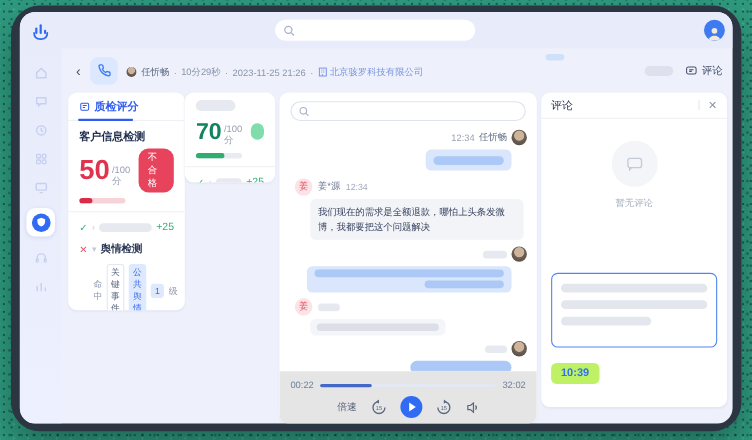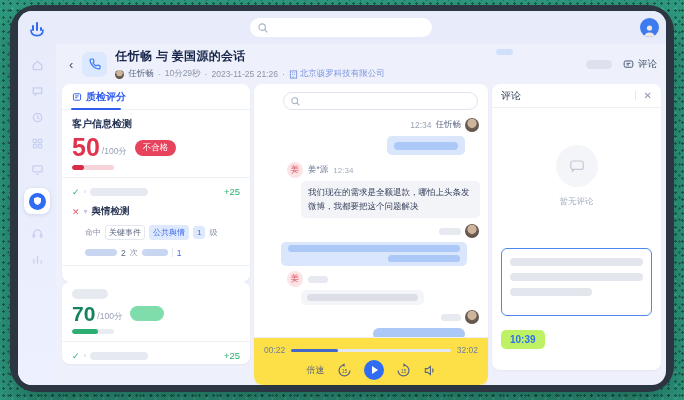--- a/index.html
+++ b/index.html
@@ -50,24 +50,24 @@
   .company { color:#7b95de; display:flex; align-items:center; gap:2px; }
   .header-right { margin-left:auto; margin-right:9px; display:flex; align-items:center; gap:11px; }
   .grey-pill { width:26px; height:9px; border-radius:5px; background:#dde1ee; }
   .comment-btn { display:flex; align-items:center; gap:4px; font-size:9.5px; color:#43506b; cursor:pointer; }
   .decor-pill { position:absolute; left:440px; top:5px; width:17px; height:6px; border-radius:3px; background:#cfe0fb; }
 
   
   .content { position:absolute; left:38px; top:73px; width:610px; height:301px;
     display:flex; gap:4px; padding:0 5px 0 6px; }
   .card { background:#fff; border-radius:8px; box-shadow:0 1px 2px rgba(30,50,100,.05); }
-  .left-col { width:188px; flex:none; display:flex; flex-direction:column; gap:0; }
+  .left-col { width:188px; flex:none; display:flex; flex-direction:row; gap:0; }
   .card1 { height:198px; overflow:hidden; }
   .card2 { height:82px; overflow:hidden; padding:7px 10px 0; }
-  .mid-card { flex:1; position:relative; overflow:hidden;padding-left:19px; }
+  .mid-card { flex:1; position:relative; overflow:hidden; }
   .right-card { width:169px; flex:none; height:286px; display:flex; flex-direction:column; }
 
   
   .tabbar { height:26px; border-bottom:1px solid #eef0f6; display:flex; align-items:center; padding:0 10px; position:relative; }
   .tab { color:#2e5bf0; font-weight:bold; font-size:10px; display:flex; gap:4px; align-items:center; cursor:pointer; }
   .tab-underline { position:absolute; left:9px; bottom:-1px; width:50px; height:2.5px; background:#2e5bf0; border-radius:2px; }
   .card-body { padding:7px 10px 0; }
   .sec-title { font-size:10px; font-weight:bold; color:#1f2d4e; }
   .score-row { display:flex; align-items:center; margin-top:4px; }
   .score-big { font-size:25px; font-weight:bold; color:#e0344e; line-height:1; }
@@ -109,39 +109,39 @@
   .l-time { color:#a3abbd; font-size:8px; }
   .avatar-j { width:16px; height:16px; border-radius:50%; background:#fbe3e6; color:#e05565;
     font-size:8.5px; display:flex; align-items:center; justify-content:center; flex:none; }
   .l-bubble-text { margin:3px 0 0 20px; max-width:194px; background:#f3f4f8; border-radius:5px;
     padding:5px 7px; font-size:8.5px; color:#36415d; line-height:1.6; cursor:pointer; }
   .r-bubble2 { margin:4px 15px 0 auto; width:186px; background:#d9e6fc; border-radius:5px; padding:3px 7px 4px; cursor:pointer; }
   .l-bubble-sk { margin:3px 0 0 20px; width:123px; height:15px; background:#f4f5f9; border-radius:5px;
     display:flex; align-items:center; padding:0 6px; cursor:pointer; }
   .r-bubble3 { margin:4px 15px 0 auto; width:92px; height:12px; background:#abc8f7; border-radius:6px; cursor:pointer; }
   .player { position:absolute; left:0; right:0; bottom:0; height:48px; border-top:1px solid #eceef5;
-    background:#fde047; border-radius:0 0 8px 8px; }
+    background:#e5e5e5; border-radius:0 0 8px 8px; }
   .time-row { display:flex; align-items:center; gap:6px; padding:7px 10px 0; font-size:8.5px; color:#71809c; }
   .track { flex:1; height:3px; background:#e3e8f2; border-radius:2px; cursor:pointer; }
   .fill { width:29%; height:100%; background:#4468c8; border-radius:2px; }
   .ctrl-row { display:flex; align-items:center; justify-content:center; gap:12px; margin-top:5px; }
   .speed { font-size:9px; color:#535f7a; cursor:pointer; }
   .play { width:20px; height:20px; border-radius:50%; background:#2f6bf3;
     display:flex; align-items:center; justify-content:center; cursor:pointer; }
   .play-tri { width:0; height:0; border-left:6px solid #fff; border-top:4px solid transparent;
     border-bottom:4px solid transparent; margin-left:2px; }
   .ctl { cursor:pointer; display:flex; }
 
   
   .c-header { height:24px; display:flex; align-items:center; padding:0 9px;
     border-bottom:1px solid #f0f1f6; font-size:10px; color:#2b3854; }
   .c-close { margin-left:auto; display:flex; align-items:center; gap:8px; }
   .close-x { color:#8c95a8; font-size:10px; cursor:pointer; }
   .c-body { position:relative; flex:1; }
-  .empty { position:absolute; left:0; right:0; top:37px; text-align:center; }
+  .empty { position:absolute; left:0; right:0; top:20px; text-align:center; }
   .empty-circle { width:42px; height:42px; border-radius:50%; background:#f4f5f8; margin:0 auto;
     display:flex; align-items:center; justify-content:center; }
   .empty-text { font-size:8.5px; color:#a6aebf; margin-top:9px; }
   .c-input { position:absolute; left:9px; right:9px; top:140px; height:68px; border:1px solid #4f86f2;
     border-radius:6px; background:#fff; padding:9px 8px; cursor:text; }
   .c-input .sk { margin-bottom:7px; background:#e3e6ed; }
   .c-footer { position:absolute; left:9px; right:9px; top:222px; display:flex; align-items:center; }
   .time-chip { background:#bef264; color:#2f72f0; font-size:10px; font-weight:bold;
     padding:4px 9px; border-radius:5px; cursor:pointer; }
   .send-btn { margin-left:auto; background:#1571f2; color:#fff; font-size:10px;
@@ -234,21 +234,20 @@
       </div>
 
       <div class="page-header">
         <span class="back">‹</span>
         <div class="phone-tile">
           <svg width="12" height="12" viewBox="0 0 24 24" fill="none" stroke="#3b7cf5" stroke-width="2.4" stroke-linejoin="round">
             <path d="M22 16.92v3a2 2 0 0 1-2.18 2 19.79 19.79 0 0 1-8.63-3.07 19.5 19.5 0 0 1-6-6 19.79 19.79 0 0 1-3.07-8.67A2 2 0 0 1 4.11 2h3a2 2 0 0 1 2 1.72 12.84 12.84 0 0 0 .7 2.81 2 2 0 0 1-.45 2.11L8.09 9.91a16 16 0 0 0 6 6l1.27-1.27a2 2 0 0 1 2.11-.45 12.84 12.84 0 0 0 2.81.7A2 2 0 0 1 22 16.92z"></path>
           </svg>
         </div>
         <div class="title-block">
-          <div class="p-title">任忻畅 与 姜国源的会话</div>
           <div class="subrow">
             <span class="mini-avatar"></span>
             <span class="agent">任忻畅</span>
             <span>·</span>
             <span>10分29秒</span>
             <span>·</span>
             <span>2023-11-25 21:26</span>
             <span>·</span>
             <span class="company">
               <svg width="9" height="9" viewBox="0 0 10 10" fill="none" stroke="#7b95de" stroke-width="1">

